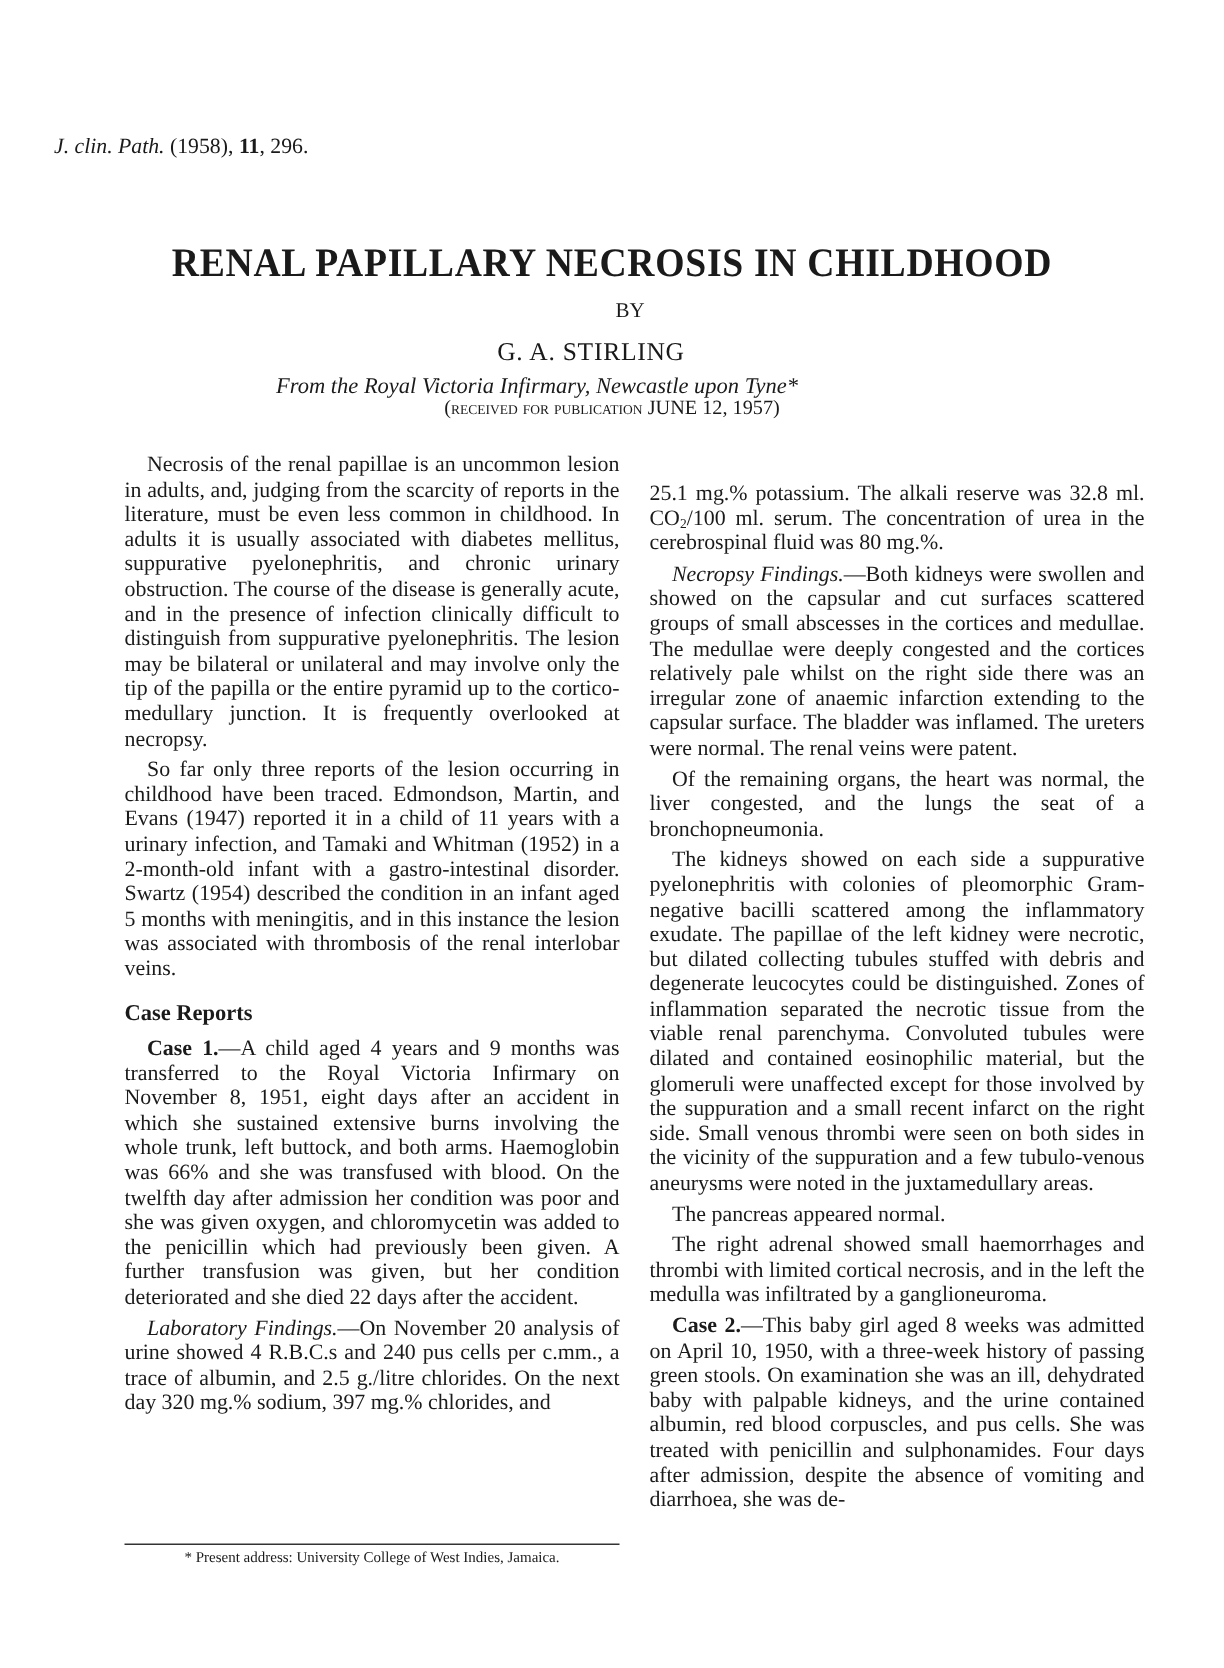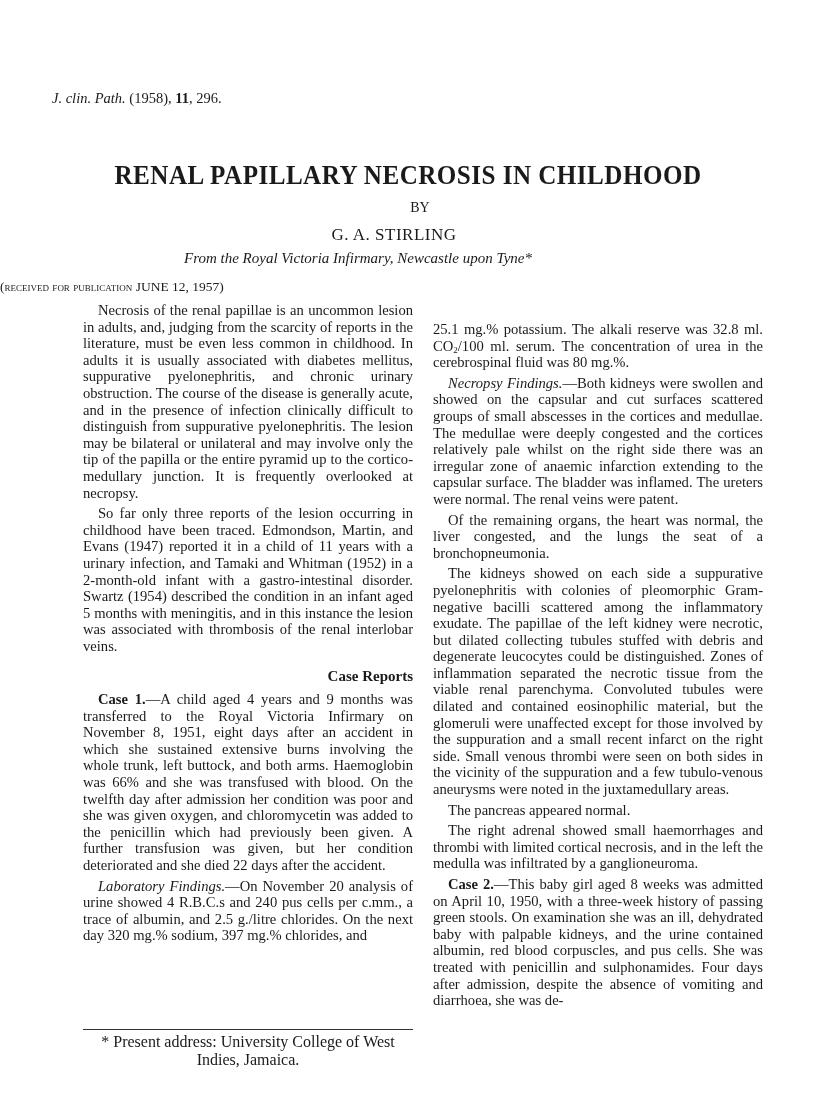--- a/index.html
+++ b/index.html
@@ -2,57 +2,57 @@
 <html><head>
 <meta charset="utf-8">
 <style>
   html, body { margin: 0; padding: 0; background: #ffffff; }
   body {
     width: 816px; height: 1112px; position: relative; overflow: hidden;
     font-family: "Liberation Serif", "DejaVu Serif", serif;
     color: #1a1a1a;
   }
   .citation {
-    position: absolute; left: 52px; top: 90px;
+    position: absolute; left: 36px; top: 90px;
     font-size: 14.5px; font-family: "Liberation Serif", serif;
   }
   .citation .it { font-style: italic; }
   .citation .b { font-weight: bold; }
   .title {
     position: absolute; left: 0; width: 816px; top: 160px;
     text-align: center; font-size: 27px; font-weight: bold;
     letter-spacing: 0.5px; transform: scaleX(0.93); transform-origin: 408px 0;
   }
   .by { position: absolute; left: 12px; width: 816px; top: 200px; text-align: center; font-size: 14px; }
   .author { position: absolute; left: 0; width: 788px; top: 225px; text-align: center; font-size: 17px; letter-spacing: 0.5px; }
   .affil { position: absolute; left: 0; width: 716px; top: 250px; text-align: center; font-size: 15px; font-style: italic; }
-  .received { position: absolute; left: 0; width: 816px; top: 279px; text-align: left; font-size: 13.5px; }
+  .received { position: absolute; left: 0; width: 816px; top: 264px; text-align: center; font-size: 13.5px; }
   .received .sc { font-variant: small-caps; }
   .col {
     position: absolute; top: 302px; width: 330px;
     font-size: 14.6px; line-height: 16.6px; text-align: justify;
   }
   .col.left { left: 83px; }
   .col.right { left: 433px; }
   .col p { margin: 0 0 4px 0; text-indent: 15px; hyphens: none; }
   .col p.noind { text-indent: 0; margin-top: 19px; }
   .col .it { font-style: italic; }
   .col .b { font-weight: bold; }
   .section-heading {
-    text-align: right; font-weight: bold; font-size: 15px;
+    text-align: left; font-weight: bold; font-size: 15px;
     margin: 14px 0 6px 0; text-indent: 0;
   }
   .lead-sum { font-size: 15.4px; line-height: 16.4px; margin-top: 8px !important; }
   .rule {
     position: absolute; left: 83px; top: 1029px; width: 330px; height: 0;
     border-top: 1px solid #333;
   }
   .footnote {
     position: absolute; left: 83px; width: 330px; top: 1033px;
-    text-align: center; font-size: 16px;
+    text-align: center; font-size: 10px;
   }
   sub { font-size: 9px; vertical-align: -2px; line-height: 0; }
 </style>
 </head>
 <body>
 
 <div class="citation">
   <span class="it">J. clin. Path.</span><span> (1958), </span><span class="b">11</span><span>, 296.</span>
 </div>
 

